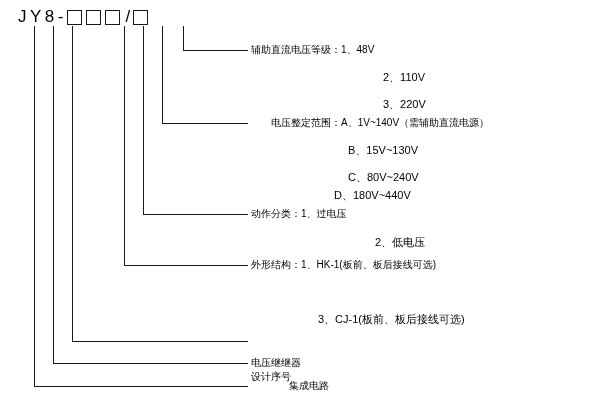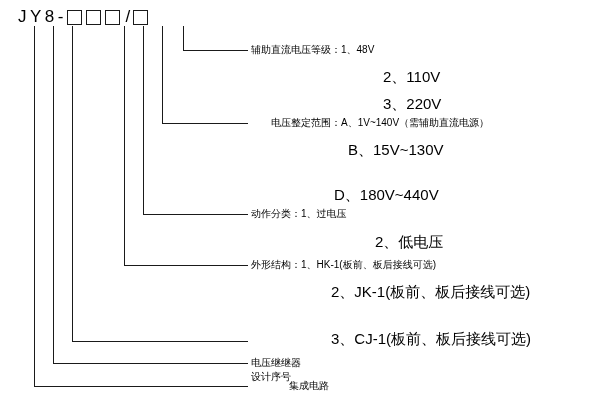--- a/index.html
+++ b/index.html
@@ -63,21 +63,21 @@
 
   
   .lbl {
     position: absolute;
     font-size: 10px;
     line-height: 14px;
     white-space: nowrap;
     color: #000;
   }
   .lbl.sub {
-    font-size: 15px;
+    font-size: 11px;
   }
 </style>
 </head>
 <body>
 
 <div id="root">
 
   <div class="code-row">
     <span class="code-char">J</span>
     <span class="code-char">Y</span>
@@ -110,26 +110,26 @@
 
   <div class="vline" style="left:34px; top:26px; height:360px;"></div>
   <div class="hline" style="left:34px; top:386px; width:214px;"></div>
 
   <div class="lbl" style="left:251px; top:43px;">辅助直流电压等级：1、48V</div>
   <div class="lbl sub" style="left:383px; top:70px;">2、110V</div>
   <div class="lbl sub" style="left:383px; top:97px;">3、220V</div>
 
   <div class="lbl" style="left:251px; top:116px;margin-left:20px;">电压整定范围：A、1V~140V（需辅助直流电源）</div>
   <div class="lbl sub" style="left:348px; top:143px;">B、15V~130V</div>
+  <div class="lbl sub" style="left:348px; top:170px;">C、80V~240V</div>
   <div class="lbl sub" style="left:334px; top:188px;">D、180V~440V</div>
 
   <div class="lbl" style="left:251px; top:207px;">动作分类：1、过电压</div>
   <div class="lbl sub" style="left:375px; top:235px;">2、低电压</div>
 
   <div class="lbl" style="left:251px; top:258px;">外形结构：1、HK-1(板前、板后接线可选)</div>
-  <div class="lbl sub" style="left:331px; top:285px;">2、JK-1(板前、板后接线可选)</div>
-  <div class="lbl sub" style="left:331px; top:312px;margin-top:20px;">3、CJ-1(板前、板后接线可选)</div>
+  <div class="lbl sub" style="left:318px; top:312px;">3、CJ-1(板前、板后接线可选)</div>
 
   <div class="lbl" style="left:251px; top:334px;margin-top:36px;">设计序号</div>
   <div class="lbl" style="left:251px; top:356px;">电压继继器</div>
   <div class="lbl" style="left:251px; top:379px;margin-left:38px;">集成电路</div>
 
 </div>
 
 </body></html>

